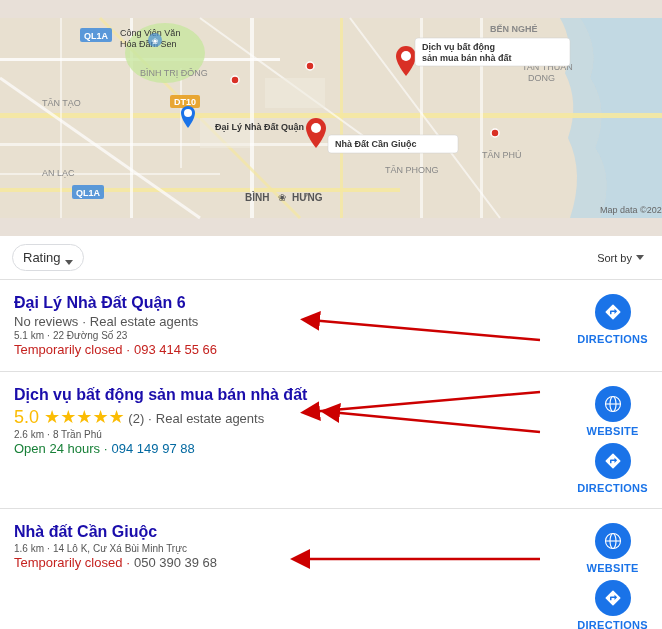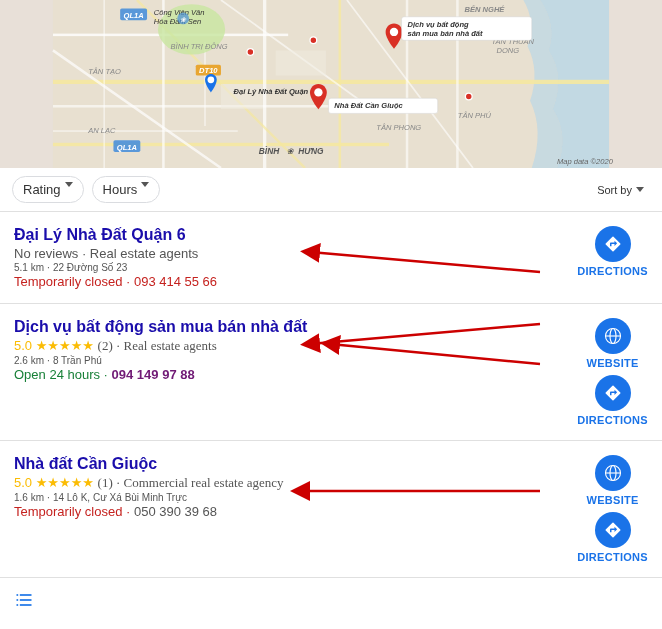--- a/index.html
+++ b/index.html
@@ -7,38 +7,37 @@
       font-family: Arial, sans-serif;
       width: 662px;
       background: #fff;
       font-size: 14px;
       color: #333;
     }
 
     
     .map-container {
       width: 662px;
-      height: 168px;
+      height: 236px;
       background: #e8e0d8;
       position: relative;
       overflow: hidden;
-      font-style: italic;
     }
 
     
     .filters-bar {
       display: flex;
       align-items: center;
       padding: 8px 12px;
       border-bottom: 1px solid #e0e0e0;
       gap: 8px;
     }
     .filter-btn {
       display: flex;
-      align-items: flex-start;
+      align-items: flex-end;
       gap: 4px;
       padding: 5px 10px;
       border: 1px solid #dadce0;
       border-radius: 16px;
       background: #fff;
       font-size: 13px;
       color: #333;
       cursor: pointer;
     }
     .chevron-down {
@@ -91,26 +90,25 @@
     .listing-status-closed {
       font-size: 13px;
       color: #c5221f;
     }
     .listing-status-open {
       font-size: 13px;
       color: #188038;
     }
     .stars {
       color: #fbbc04;
-      font-size: 13px;
+      font-size: 18px;
     }
     .rating-count {
       color: #555;
       font-size: 13px;
-      font-family: Liberation Serif, serif;
     }
     .listing-actions {
       display: flex;
       flex-direction: column;
       align-items: center;
       gap: 6px;
       margin-left: 10px;
       min-width: 70px;
     }
     .action-btn {
@@ -246,24 +244,20 @@
     <circle cx="310" cy="48" r="4" fill="#d93025" stroke="white" stroke-width="1.5"></circle>
     <circle cx="495" cy="115" r="4" fill="#d93025" stroke="white" stroke-width="1.5"></circle>
 
     <text x="600" y="195" font-size="9" fill="#666">Map data ©2020</text>
   </svg>
 </div>
 
 <div class="filters-bar">
   <button class="filter-btn">
     <span>Rating</span>
-    <span class="chevron-down"></span>
-  </button>
-  <button class="filter-btn">
-    <span>Hours</span>
     <span class="chevron-down"></span>
   </button>
   <div class="sort-by-btn">
     <span>Sort by</span>
     <span class="chevron-down"></span>
   </div>
 </div>
 
 <div>
 
@@ -296,21 +290,21 @@
   </div>
 
   <div class="listing-item" style="position:relative;">
     <div class="listing-content">
       <div class="listing-name">Dịch vụ bất động sản mua bán nhà đất</div>
       <div class="listing-meta">
         <span class="stars">5.0 ★★★★★</span>
         <span class="rating-count"> (2) · Real estate agents</span>
       </div>
       <div class="listing-distance">2.6 km · 8 Trần Phú</div>
-      <div class="listing-status-open">Open 24 hours · <span style="color:#701a75;font-weight:bold;">094 149 97 88</span></div>
+      <div class="listing-status-open">Open 24 hours · <span style="color:#0369a1;">094 149 97 88</span></div>
     </div>
 
     <svg style="position:absolute;top:0;left:0;width:100%;height:100%;pointer-events:none;">
       <defs>
         <marker id="arr2a" markerWidth="8" markerHeight="8" refX="4" refY="4" orient="auto">
           <path d="M0,0 L8,4 L0,8 Z" fill="#cc0000"></path>
         </marker>
         <marker id="arr2b" markerWidth="8" markerHeight="8" refX="4" refY="4" orient="auto">
           <path d="M0,0 L8,4 L0,8 Z" fill="#cc0000"></path>
         </marker>
@@ -336,24 +330,20 @@
             </svg>
         </div>
         <div class="action-label">DIRECTIONS</div>
       </div>
     </div>
   </div>
 
   <div class="listing-item" style="position:relative;">
     <div class="listing-content">
       <div class="listing-name">Nhà đất Cần Giuộc</div>
-      <div class="listing-meta">
-        <span class="stars">5.0 ★★★★★</span>
-        <span class="rating-count"> (1) · Commercial real estate agency</span>
-      </div>
       <div class="listing-distance">1.6 km · 14 Lô K, Cư Xá Bùi Minh Trực</div>
       <div class="listing-status-closed">Temporarily closed · <span style="color:#555;">050 390 39 68</span></div>
     </div>
 
     <svg style="position:absolute;top:0;left:0;width:100%;height:100%;pointer-events:none;">
       <defs>
         <marker id="arr3" markerWidth="8" markerHeight="8" refX="4" refY="4" orient="auto">
           <path d="M0,0 L8,4 L0,8 Z" fill="#cc0000"></path>
         </marker>
       </defs>

